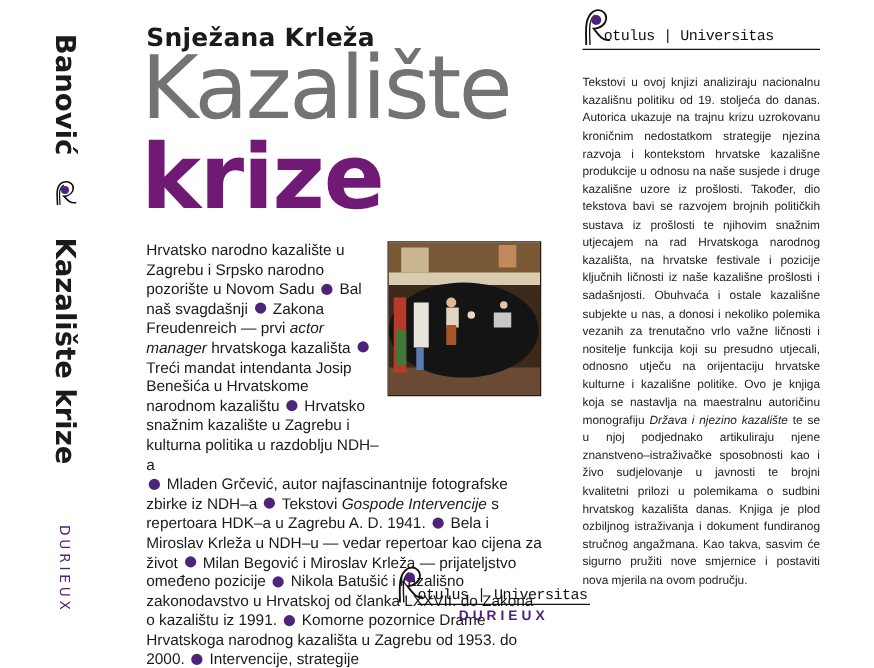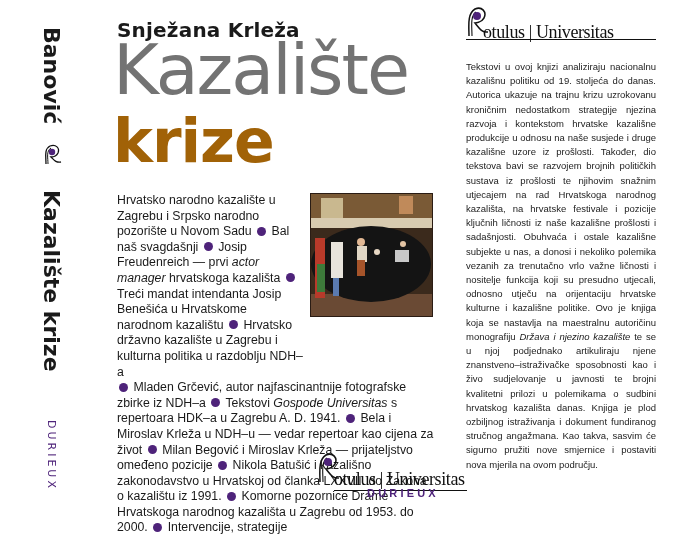--- a/index.html
+++ b/index.html
@@ -9,28 +9,28 @@
   
   .spine-text { position:absolute; left:52px; transform-origin:0 0; transform:rotate(90deg); white-space:nowrap; font-family:"DejaVu Sans", sans-serif; font-weight:bold; color:#1a1a1a; }
   .spine-author { top:27px; font-size:22px; left:64px; }
   .spine-title { top:190px; font-size:22px; left:64px; }
   .spine-publisher { top:420px; left:58px; font-size:11px; letter-spacing:3px; color:#4e237a; font-weight:normal; }
   .spine-logo { left:40px; top:143px; width:24px; height:24px; }
 
   
   .author { left:117px; top:18px; font-family:"DejaVu Sans", sans-serif; font-weight:bold; font-size:20px; color:#1a1a1a; letter-spacing:0.2px; }
   .title1 { left:113px; top:30px; font-family:"DejaVu Sans", sans-serif; font-weight:normal; font-size:70px; color:#737373; letter-spacing:-2px; line-height:80px; }
-  .title2 { left:113px; top:96px; font-family:"DejaVu Sans", sans-serif; font-weight:bold; font-size:60px; color:#a16207; letter-spacing:-1px; line-height:90px; }
+  .title2 { left:113px; top:96px; font-family:"DejaVu Sans", sans-serif; font-weight:bold; font-size:72px; color:#701a75; letter-spacing:-1px; line-height:90px; }
   .contents { left:117px; top:193px; width:318px; font-size:12.3px; line-height:15.6px; color:#1a1a1a; }
   .contents .narrow { display:block; width:188px; }
   .bullet { display:inline-block; width:9px; height:9px; border-radius:50%; background:#4e237a; vertical-align:-0.5px; margin:0 2px; }
   .painting { left:310px; top:193px; width:121px; height:122px; border:1px solid #2a1c14; overflow:hidden; }
 
   .front-logo { left:317px; top:452px; width:120px; height:44px; }
-  .logo-text { font-family:Liberation Serif, serif; font-size:18px; color:#111; letter-spacing:-0.4px; white-space:nowrap;text-align:right; }
+  .logo-text { font-family:Liberation Mono, monospace; font-size:12px; color:#111; letter-spacing:-0.4px; white-space:nowrap;text-align:right; }
   .durieux { font-size:11px; letter-spacing:3.2px; color:#4e237a; font-weight:bold; }
 
   
   .back-logo { left:466px; top:6px; width:190px; height:34px; }
   .back-text { left:466px; top:60px; width:190px; font-size:9.5px; line-height:14.2px; text-align:justify; color:#222; }
 </style>
 </head>
 <body>
 
 <div class="spine-text spine-author">Banović</div>
@@ -45,30 +45,30 @@
 <div class="abs author">Snježana Krleža</div>
 <div class="abs title1">Kazalište</div>
 <div class="abs title2">krize</div>
 
 <div class="abs contents">
   <span class="narrow">
     <span>Hrvatsko narodno kazalište u Zagrebu i Srpsko narodno pozorište u Novom Sadu</span>
     <span class="bullet"></span>
     <span>Bal naš svagdašnji</span>
     <span class="bullet"></span>
-    <span><span>Josip Freudenreich — prvi </span><i>actor manager</i><span> hrvatskoga kazališta</span></span>
+    <span><span>Zakona Freudenreich — prvi </span><i>actor manager</i><span> hrvatskoga kazališta</span></span>
     <span class="bullet"></span>
     <span>Treći mandat intendanta Josip Benešića u Hrvatskome narodnom kazalištu</span>
     <span class="bullet"></span>
-    <span>Hrvatsko državno kazalište u Zagrebu i kulturna politika u razdoblju NDH–a</span>
+    <span>Hrvatsko snažnim kazalište u Zagrebu i kulturna politika u razdoblju NDH–a</span>
   </span>
   <span class="bullet"></span>
   <span>Mladen Grčević, autor najfascinantnije fotografske zbirke iz NDH–a</span>
   <span class="bullet"></span>
-  <span><span>Tekstovi </span><i>Gospode Universitas</i><span> s repertoara HDK–a u Zagrebu A. D. 1941.</span></span>
+  <span><span>Tekstovi </span><i>Gospode Intervencije</i><span> s repertoara HDK–a u Zagrebu A. D. 1941.</span></span>
   <span class="bullet"></span>
   <span>Bela i Miroslav Krleža u NDH–u — vedar repertoar kao cijena za život</span>
   <span class="bullet"></span>
   <span>Milan Begović i Miroslav Krleža — prijateljstvo omeđeno pozicije</span>
   <span class="bullet"></span>
   <span>Nikola Batušić i kazališno zakonodavstvo u Hrvatskoj od članka LXXVII. do Zakona o kazalištu iz 1991.</span>
   <span class="bullet"></span>
   <span>Komorne pozornice Drame Hrvatskoga narodnog kazališta u Zagrebu od 1953. do 2000.</span>
   <span class="bullet"></span>
   <span>Intervencije, strategije</span>

